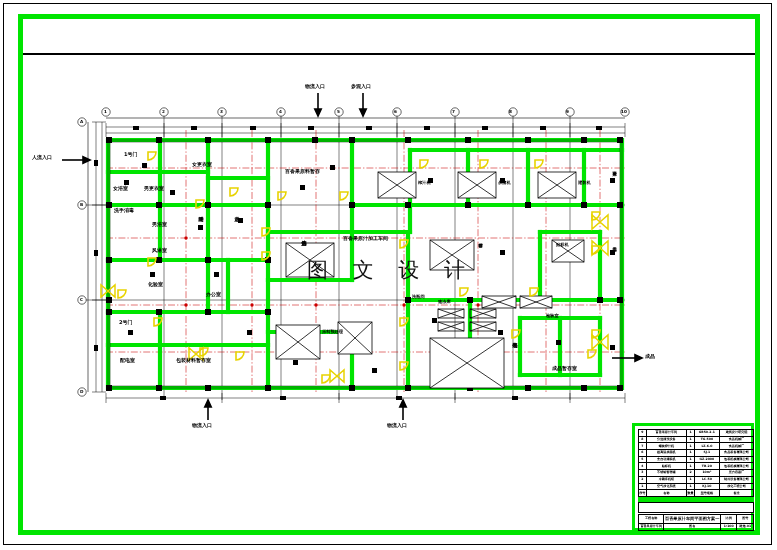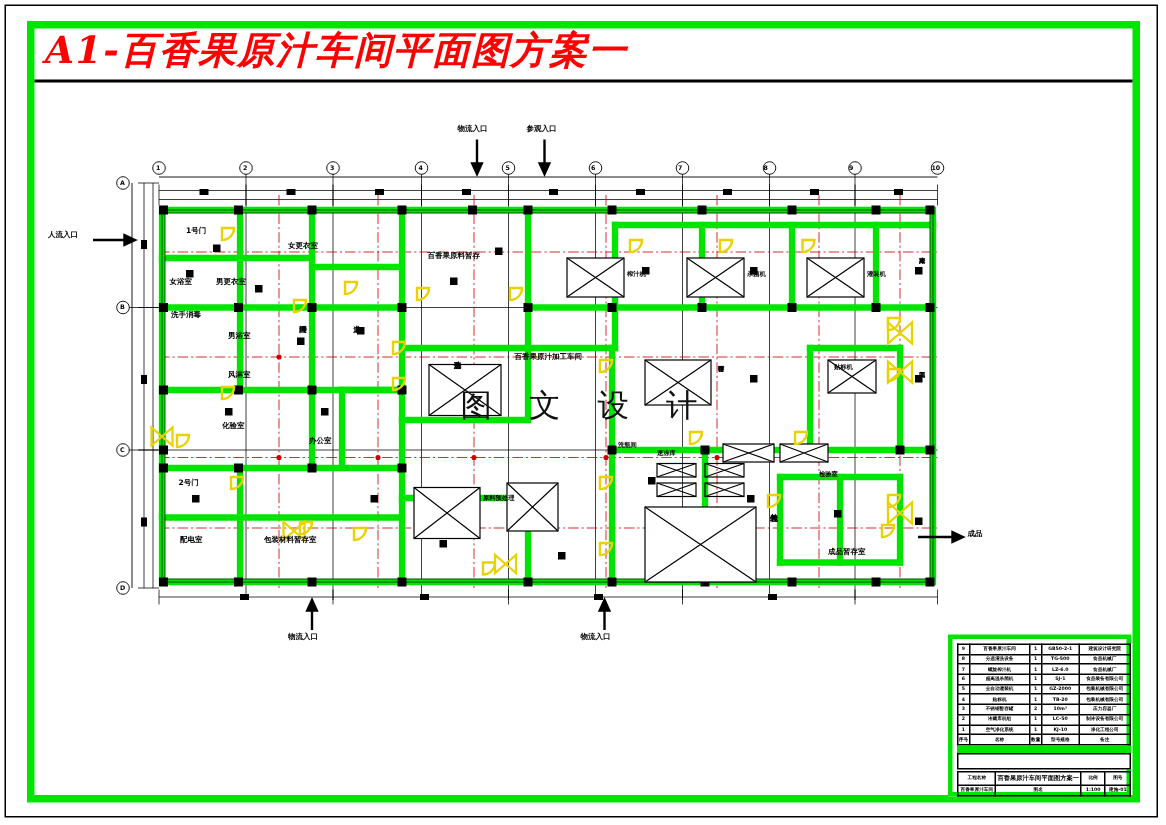--- a/index.html
+++ b/index.html
@@ -79,21 +79,20 @@
   .tb-foot td.big{font-size:4.2px;}
 </style>
 </head>
 <body>
 
 <div id="root">
 
   <div class="sheet-border"></div>
   <div class="green-frame"></div>
   <div class="title-rule"></div>
-  <div class="sheet-title">A1-百香果原汁车间平面图方案一</div>
 
   <div class="plan">
   <svg class="plan-svg" viewBox="0 0 777 550">
     <g stroke="#000000" fill="none" stroke-width="0.6">
 
       <line x1="106" y1="118" x2="625" y2="118"></line>
 
       <g>
         <circle cx="106" cy="112" r="4.2"></circle>
             <circle cx="164" cy="112" r="4.2"></circle>

